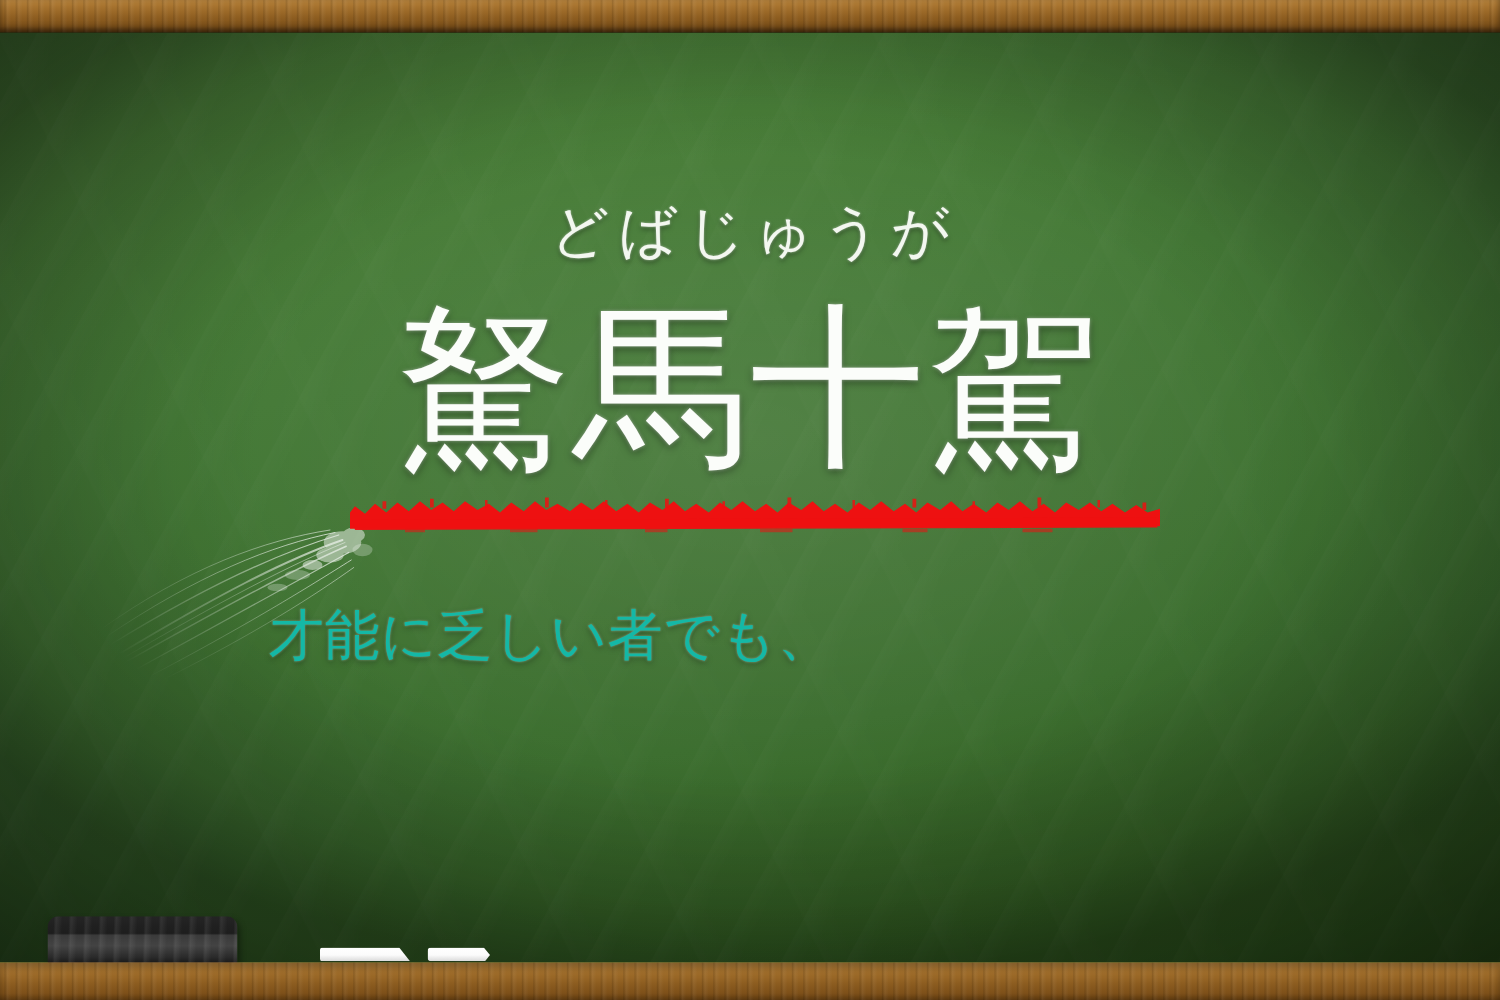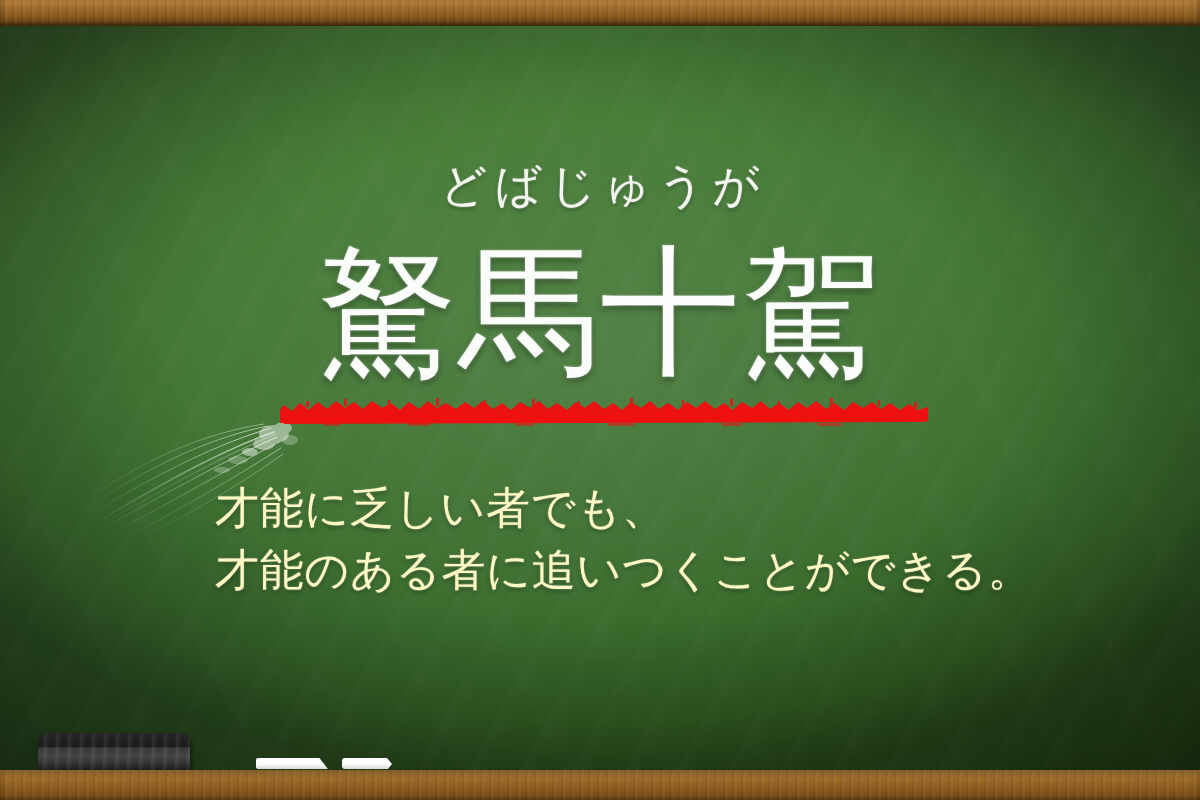--- a/index.html
+++ b/index.html
@@ -147,21 +147,21 @@
     width: 1200px;
     text-align: center;
   }
   .headline {
     display: inline-block;
     position: relative;
     color: #fbfdfa;
     font-size: 140px;
     line-height: 1.0;
     letter-spacing: 0.01em;
-    font-family: Liberation Sans, sans-serif;
+    font-family: Liberation Serif, serif;
     text-shadow:
       0 0 3px rgba(255,255,255,0.45),
       0 3px 7px rgba(0,0,0,0.40);
     white-space: nowrap;
   }
 
   
   .underline-red {
     position: absolute;
     left: 278px;
@@ -169,25 +169,25 @@
     width: 652px;
     height: 34px;
     pointer-events: none;
   }
 
   .subtitle {
     position: absolute;
     left: 215px;
     top: 478px;
     width: 940px;
-    color: #fef9c3;
+    color: #14b8a6;
     font-size: 44px;
     line-height: 62px;
     letter-spacing: 0.015em;
-    font-family: Liberation Serif, serif;
+    font-family: Liberation Sans, sans-serif;
     text-shadow:
       0 0 2px rgba(255,255,255,0.42),
       0 2px 5px rgba(0,0,0,0.38);
     white-space: nowrap;
   }
   .subtitle-line { display: block; }
 
   
   .eraser {
     position: absolute;
@@ -316,21 +316,20 @@
         <rect x="130" y="31" width="22" height="3"></rect>
         <rect x="238" y="31" width="18" height="3"></rect>
         <rect x="330" y="31" width="26" height="3"></rect>
         <rect x="444" y="31" width="20" height="3"></rect>
         <rect x="540" y="31" width="24" height="3"></rect>
       </g>
     </svg>
 
     <div class="subtitle">
       <span class="subtitle-line">才能に乏しい者でも、</span>
-      <span class="subtitle-line">才能のある者に追いつくことができる。</span>
     </div>
 
   </div>
 
   <div class="eraser"></div>
   <div class="chalk chalk-1"></div>
   <div class="chalk chalk-2"></div>
 
   <div class="frame-wood frame-top"></div>
   <div class="frame-wood frame-bottom"></div>

